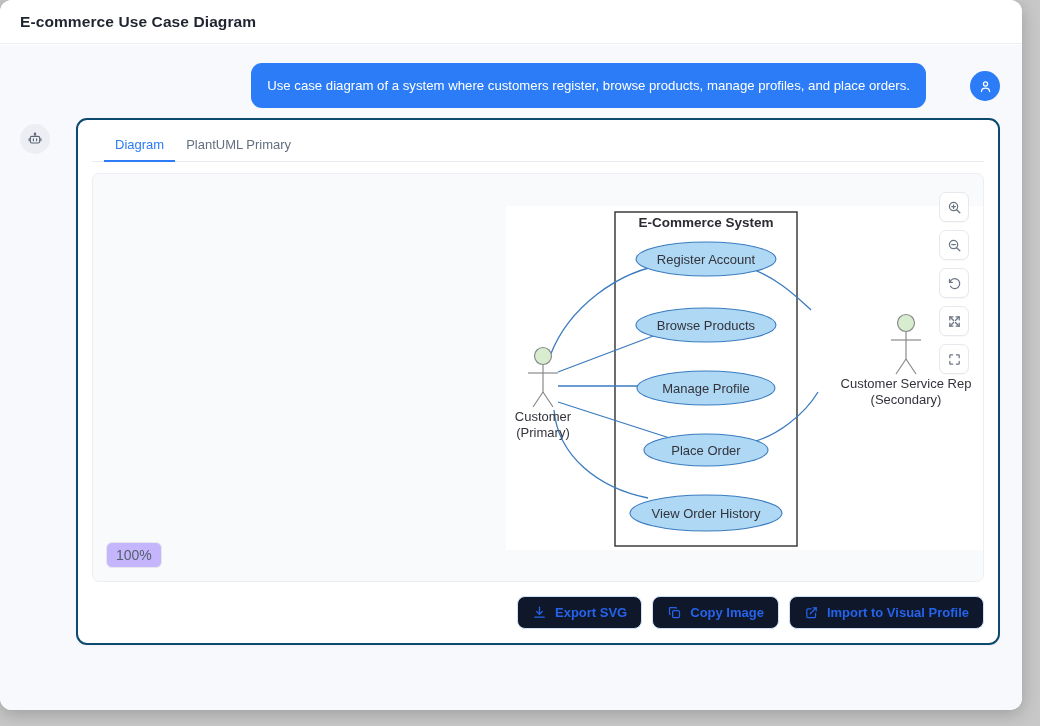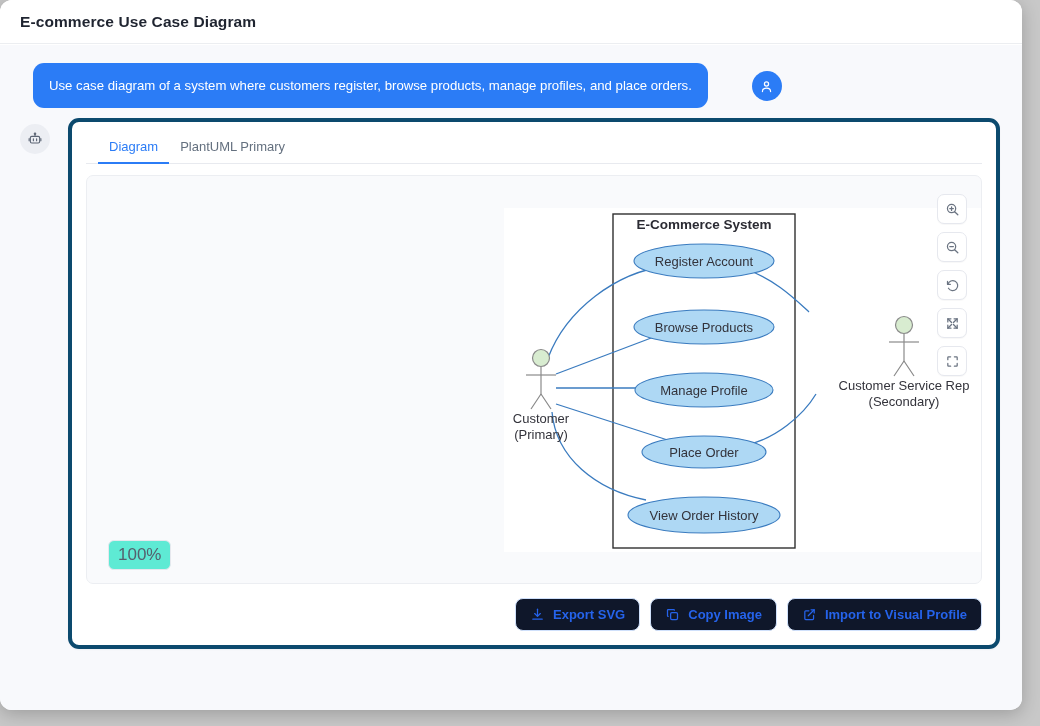--- a/index.html
+++ b/index.html
@@ -35,20 +35,21 @@
   }
   
   #app-body {
     position: absolute;
     top: 45px; left: 0; right: 0; bottom: 0;
     background: #f8f9fc;
   }
   
   #chat-row {
     display: flex;
+    justify-content: flex-end;
     align-items: flex-start;
     padding: 18px 22px 0 22px;
     gap: 44px;
   }
   #user-avatar {
     width: 30px; height: 30px; flex: 0 0 30px;
     border-radius: 50%;
     background: #2b7cf6;
     display: flex; align-items: center; justify-content: center;
     margin-top: 8px;
@@ -70,24 +71,24 @@
     padding: 10px 22px 0 20px;
   }
   #bot-avatar {
     width: 30px; height: 30px; flex: 0 0 30px;
     border-radius: 50%;
     background: #eceef3;
     display: flex; align-items: center; justify-content: center;
     margin-top: 6px;
   }
   #result-card {
-    margin-left: 18px;
+    margin-left: 26px;
     flex: 1 1 auto;
     background: #ffffff;
-    border: 4px solid #0c4a6e;
+    border: 2px solid #0c4a6e;
     border-radius: 11px;
     box-shadow: 0 1px 2px rgba(16,24,40,.04);
     padding: 0 0 14px 0;
   }
   
   #tab-bar {
     display: flex;
     border-bottom: 1px solid #e8eaef;
     padding: 0 12px;
     margin: 10px 14px 0 14px;
@@ -122,25 +123,25 @@
     background: #ffffff;
     border: 1px solid #e6e8ee;
     border-radius: 7px;
     display: flex; align-items: center; justify-content: center;
     cursor: pointer;
     box-shadow: 0 1px 1px rgba(16,24,40,.03);
   }
   .zoom-btn svg { display: block; }
   #zoom-badge {
     position: absolute;
-    left: 21px; bottom: 13px;
-    background: #5eead4;
+    left: 13px; bottom: 13px;
+    background: #c4b5fd;
     border: 1px solid #e6e8ee;
     border-radius: 6px;
-    font-size: 17px;
+    font-size: 14px;
     color: #55606e;
     padding: 4px 9px;
     z-index: 5;
   }
   #diagram-surface {
     position: absolute;
     left: 0; top: 0; right: 0; bottom: 0;
     display: flex; align-items: center; justify-content: flex-end;
   }
   

